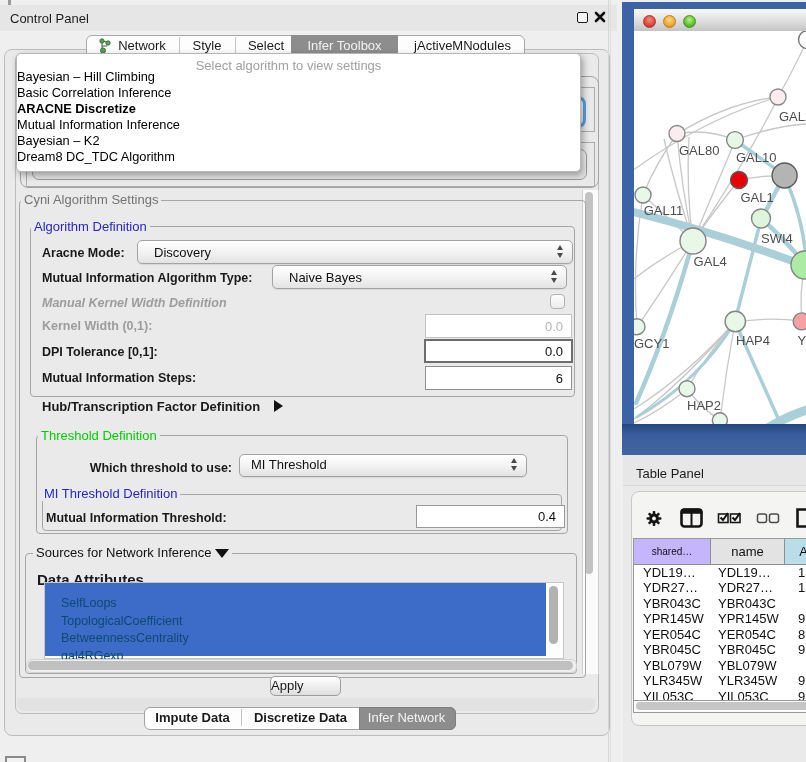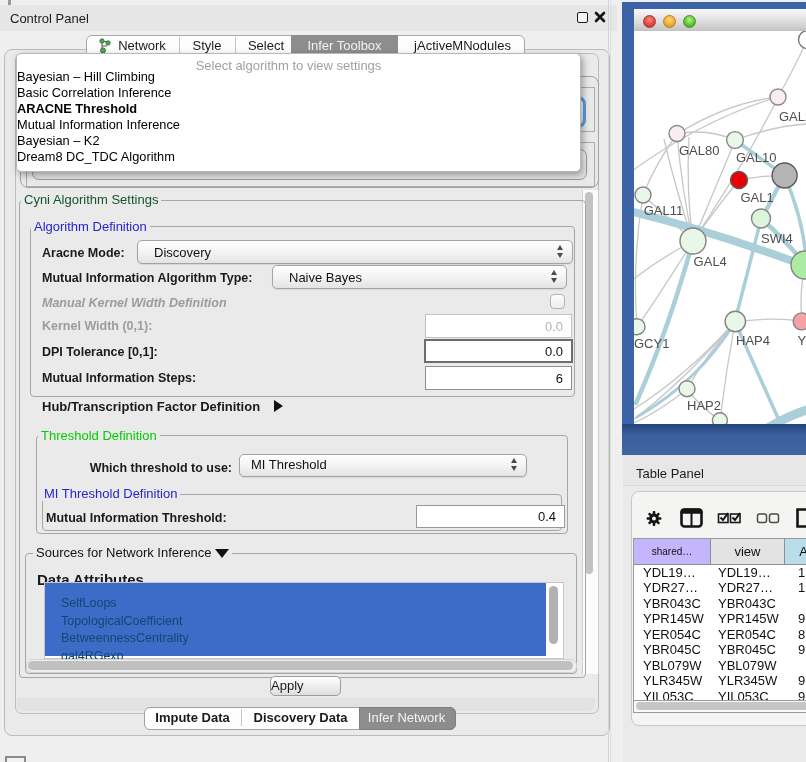--- a/index.html
+++ b/index.html
@@ -35,21 +35,21 @@
 <div class="abs" style="left:20px;top:76px;width:577px;height:110px;border:1px solid #a3a3a3;border-radius:8px;background:#e9e9e9;"></div>
 <div class="abs" style="left:26px;top:87px;width:567px;height:43px;border:1px solid #ababab;background:#e9e9e9;"></div>
 <div class="abs" style="left:521px;top:96px;width:59px;height:26px;border:3.5px solid #5d9de2;border-radius:8px;background:linear-gradient(#fff,#e6e6e6);"></div>
 <div class="abs" style="left:26px;top:142px;width:567px;height:43px;border:1px solid #ababab;background:#e9e9e9;"></div>
 <div class="abs" style="left:32px;top:149px;width:553px;height:29px;border:1px solid #9b9b9b;border-radius:7px;background:linear-gradient(#f2f2f2,#e2e2e2);"></div>
 
 <div class="abs" style="left:582px;top:190px;width:15px;height:484px;background:#fbfbfb;border-left:1px solid #cfcfcf;border-right:1px solid #cfcfcf;"></div>
 <div class="abs" style="left:584.5px;top:192px;width:8px;height:382px;background:#c2c2c2;border-radius:4.5px;"></div>
 
 <div class="gbox" style="left:19px;top:200px;width:565px;height:476px;"></div>
-<div class="glab" style="left:21px;top:193px;color:#14532d;">Cyni Algorithm Settings</div>
+<div class="glab" style="left:21px;top:193px;color:#737373;">Cyni Algorithm Settings</div>
 
 <div class="gbox" style="left:30px;top:226px;width:543px;height:169px;"></div>
 <div class="glab" style="left:31px;top:220px;color:#2525cc;">Algorithm Definition</div>
 
 <div class="blab" style="left:42px;top:246px;">Aracne Mode:</div>
 <div class="combo" style="left:137px;top:240px;width:434px;height:22px;">
   <div class="ct">Discovery</div>
   <div class="stepper">
       <div class="tri-u"></div>
       <div class="tri-d"></div>
@@ -108,21 +108,21 @@
 
 <div class="abs" style="left:26px;top:659px;width:549px;height:12px;background:#efefef;border:1px solid #d2d2d2;border-radius:6px;"></div>
 <div class="abs" style="left:28px;top:661px;width:545px;height:9px;background:#c0c0c0;border-radius:5px;"></div>
 
 <div class="abs" style="left:270px;top:676px;width:69px;height:18px;border:1px solid #9d9d9d;border-radius:5px;background:linear-gradient(#ffffff,#ededed 55%,#dedede);text-align:left;font-size:13px;font-weight:500;color:#1a1a1a;line-height:18px;">Apply</div>
 
 <div class="abs" style="left:144px;top:707px;width:310px;height:21px;background:#fdfdfd;border:1px solid #a2a2a2;border-radius:6px;"></div>
 <div class="abs" style="left:241px;top:709px;width:1px;height:17px;background:#c4c4c4;"></div>
 <div class="abs" style="left:359px;top:707px;width:95px;height:21px;background:#8d8d8d;border:1px solid #7e7e7e;border-radius:0 6px 6px 0;"></div>
 <div class="abs" style="left:144px;top:707px;width:97px;height:21px;line-height:21px;text-align:center;font-size:13px;font-weight:bold;color:#1a1a1a;">Impute Data</div>
-<div class="abs" style="left:242px;top:707px;width:117px;height:21px;line-height:21px;text-align:center;font-size:13px;font-weight:bold;color:#1a1a1a;">Discovery Data</div>
+<div class="abs" style="left:242px;top:707px;width:117px;height:21px;line-height:21px;text-align:center;font-size:13px;font-weight:bold;color:#1a1a1a;">Discretize Data</div>
 <div class="abs" style="left:359px;top:707px;width:95px;height:21px;line-height:21px;text-align:center;font-size:13px;font-weight:500;color:#f4f4f4;">Infer Network</div>
 
 <div class="abs" style="left:86px;top:35px;width:437px;height:22px;background:#fdfdfd;border:1px solid #a8a8a8;border-radius:6px;"></div>
 <div class="abs" style="left:179px;top:37px;width:1px;height:18px;background:#c4c4c4;"></div>
 <div class="abs" style="left:235px;top:37px;width:1px;height:18px;background:#c4c4c4;"></div>
 <div class="abs" style="left:291px;top:35px;width:107px;height:22px;background:#8d8d8d;"></div>
 <div class="toptab" style="left:107px;width:70px;">Network</div>
 <div class="toptab" style="left:179px;width:56px;">Style</div>
 <div class="toptab" style="left:238px;width:56px;">Select</div>
 <div class="toptab" style="left:291px;width:107px;color:#f2f2f2;">Infer Toolbox</div>
@@ -256,21 +256,21 @@
   </g>
   <g fill="none" stroke="#111" stroke-width="2">
     <path d="M76.5,10.5 L79,13 L84,6"></path>
     <path d="M88.5,10.5 L91,13 L96,6"></path>
   </g>
   <path d="M153.5,2.5 h10 l5,5 v12 h-15 z" fill="none" stroke="#141414" stroke-width="2.6"></path>
 </svg>
 
 <div class="abs" style="left:633px;top:538px;width:180px;height:161px;background:#fff;border:1px solid #9a9a9a;border-bottom:none;overflow:hidden;">
   <div class="abs" style="left:0;top:0;width:76px;height:25px;background:#c4b5fd;border-right:1px solid #8f8f8f;border-bottom:1px solid #8f8f8f;text-align:center;font-size:10px;line-height:25px;color:#111;">shared…</div>
-  <div class="abs" style="left:77px;top:0;width:73px;height:25px;background:#e3e3e3;border-right:1px solid #8f8f8f;border-bottom:1px solid #8f8f8f;text-align:center;font-size:13px;line-height:25px;color:#111;">view</div>
+  <div class="abs" style="left:77px;top:0;width:73px;height:25px;background:#e3e3e3;border-right:1px solid #8f8f8f;border-bottom:1px solid #8f8f8f;text-align:center;font-size:13px;line-height:25px;color:#111;">name</div>
   <div class="abs" style="left:151px;top:0;width:30px;height:25px;background:#b9dde9;border-bottom:1px solid #8f8f8f;text-align:center;font-size:13px;line-height:25px;color:#111;">&nbsp;&nbsp;A</div>
   <div class="abs" style="left:0;top:25.5px;width:180px;font-size:13px;color:#111;line-height:15.5px;">
     <div>
         <span style="position:absolute;left:9px;">YDL19…</span>
         <span style="position:absolute;left:84px;">YDL19…</span>
         <span style="position:absolute;left:164px;">13</span>
       </div>
     <div style="position:absolute;top:15.5px;width:180px;">
         <span style="position:absolute;left:9px;">YDR27…</span>
         <span style="position:absolute;left:84px;">YDR27…</span>
@@ -309,13 +309,13 @@
         <span style="position:absolute;left:84px;">YIL053C</span>
         <span style="position:absolute;left:164px;">9.</span>
       </div>
   </div>
 </div>
 <div class="abs" style="left:633px;top:700px;width:180px;height:11px;background:#fafafa;border:1px solid #9a9a9a;"></div>
 <div class="abs" style="left:636px;top:701.5px;width:175px;height:8px;background:#c6c6c6;border-radius:4.5px;"></div>
 
 <div class="abs" style="left:16px;top:53px;width:563px;height:117px;background:#fff;border:1px solid #b8b8b8;border-radius:5px;box-shadow:2px 3px 7px rgba(0,0,0,0.35);"></div>
 <div class="abs" style="left:16px;top:58px;width:545px;text-align:center;font-size:13px;color:#a0a0a0;">Select algorithm to view settings</div>
-<div class="abs" style="left:17px;top:69px;font-size:12.8px;color:#000;line-height:16.1px;">Bayesian – Hill Climbing<br>Basic Correlation Inference<br><b>ARACNE Threshold</b><br>Mutual Information Inference<br>Bayesian – K2<br>Dream8 DC_TDC Algorithm</div>
+<div class="abs" style="left:17px;top:69px;font-size:12.8px;color:#000;line-height:16.1px;">Bayesian – Hill Climbing<br>Basic Correlation Inference<br><b>ARACNE Discretize</b><br>Mutual Information Inference<br>Bayesian – K2<br>Dream8 DC_TDC Algorithm</div>
 
 </body></html>

